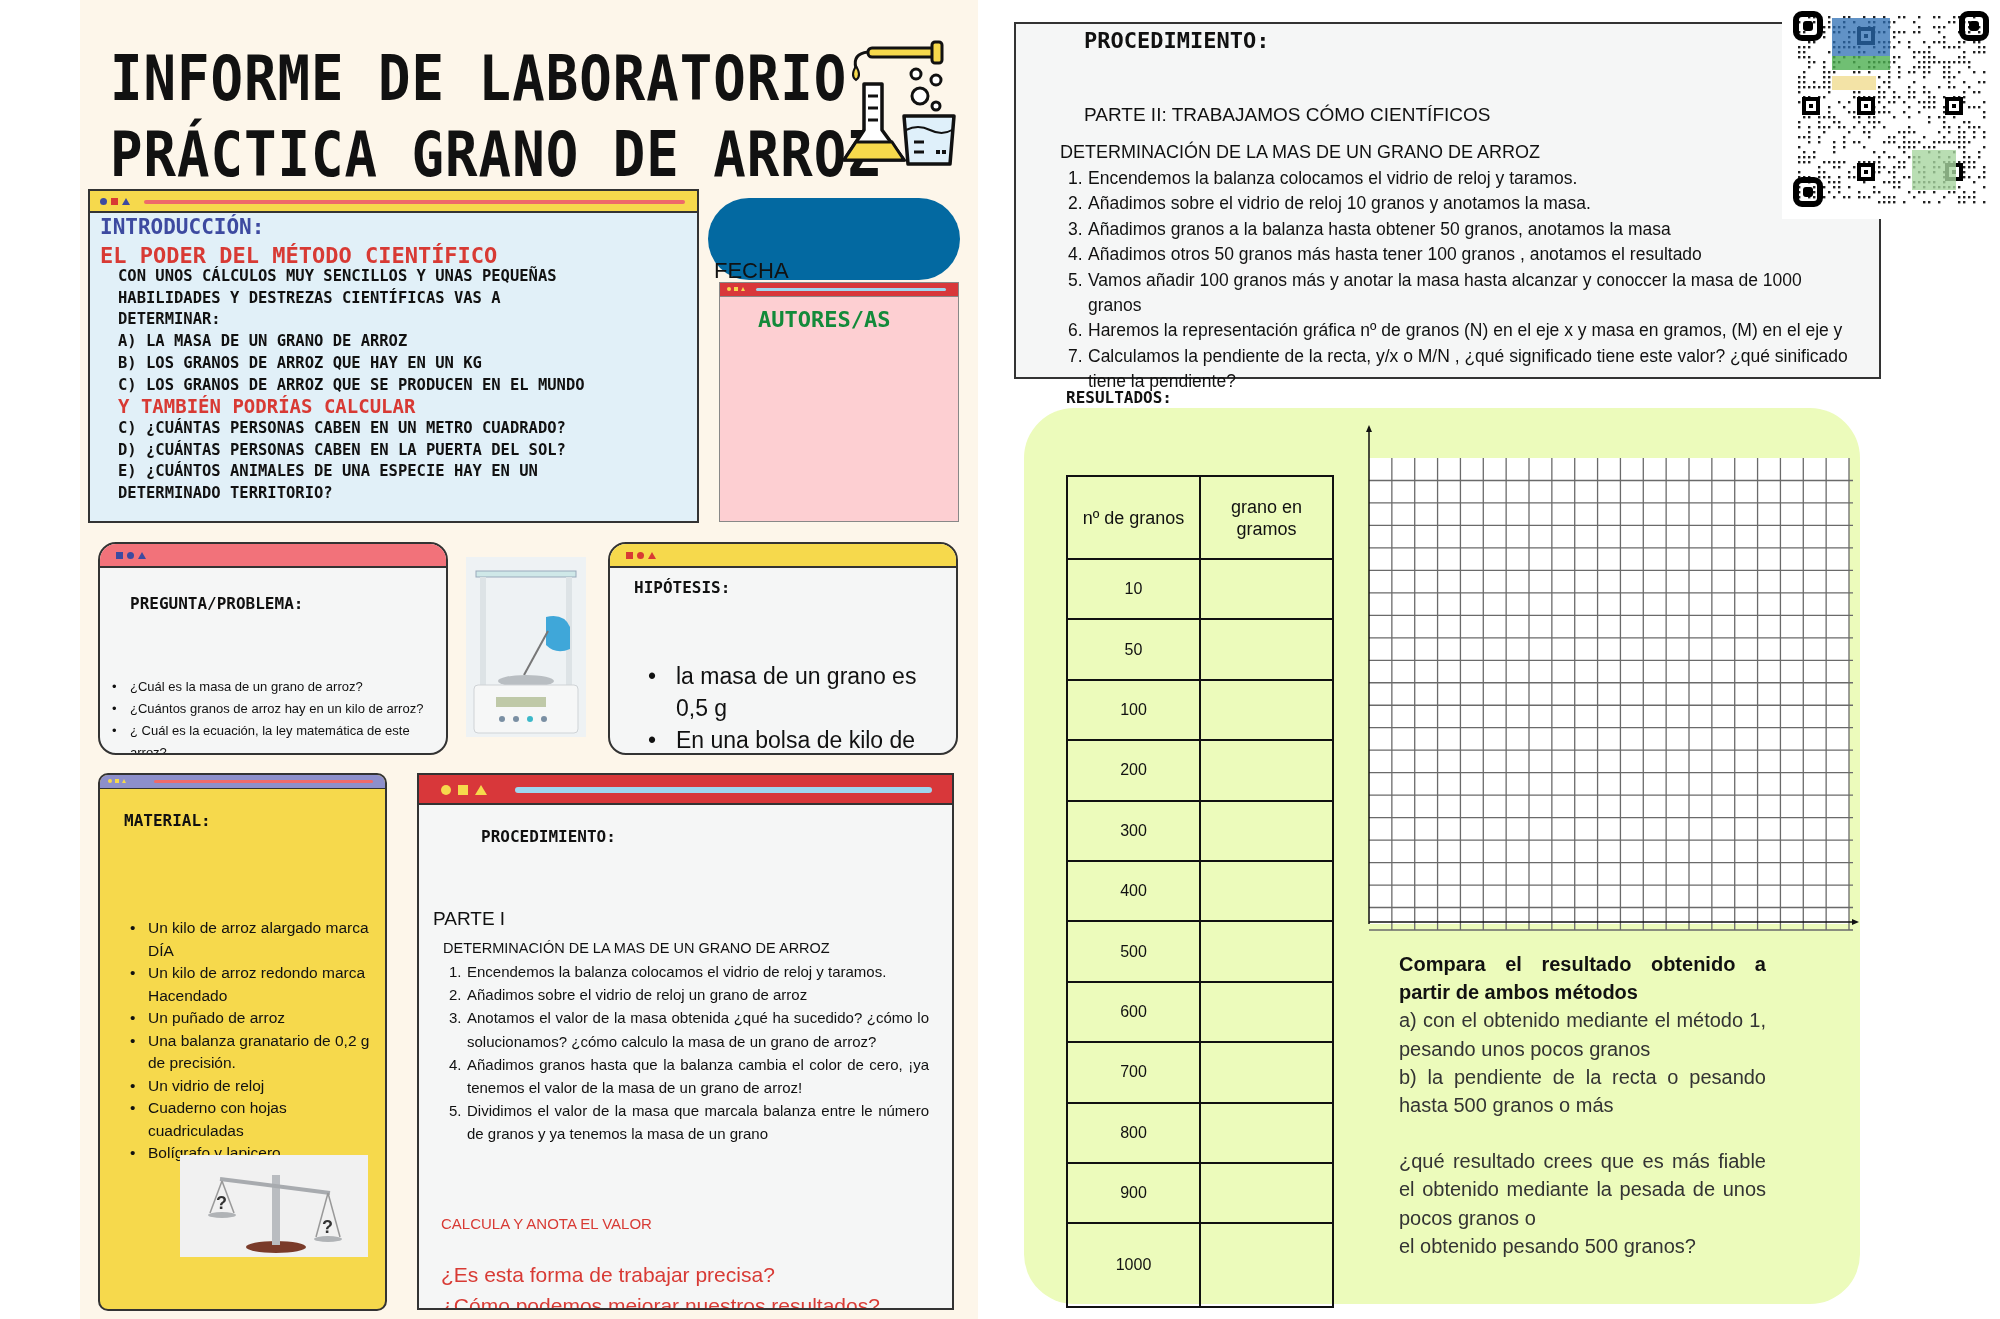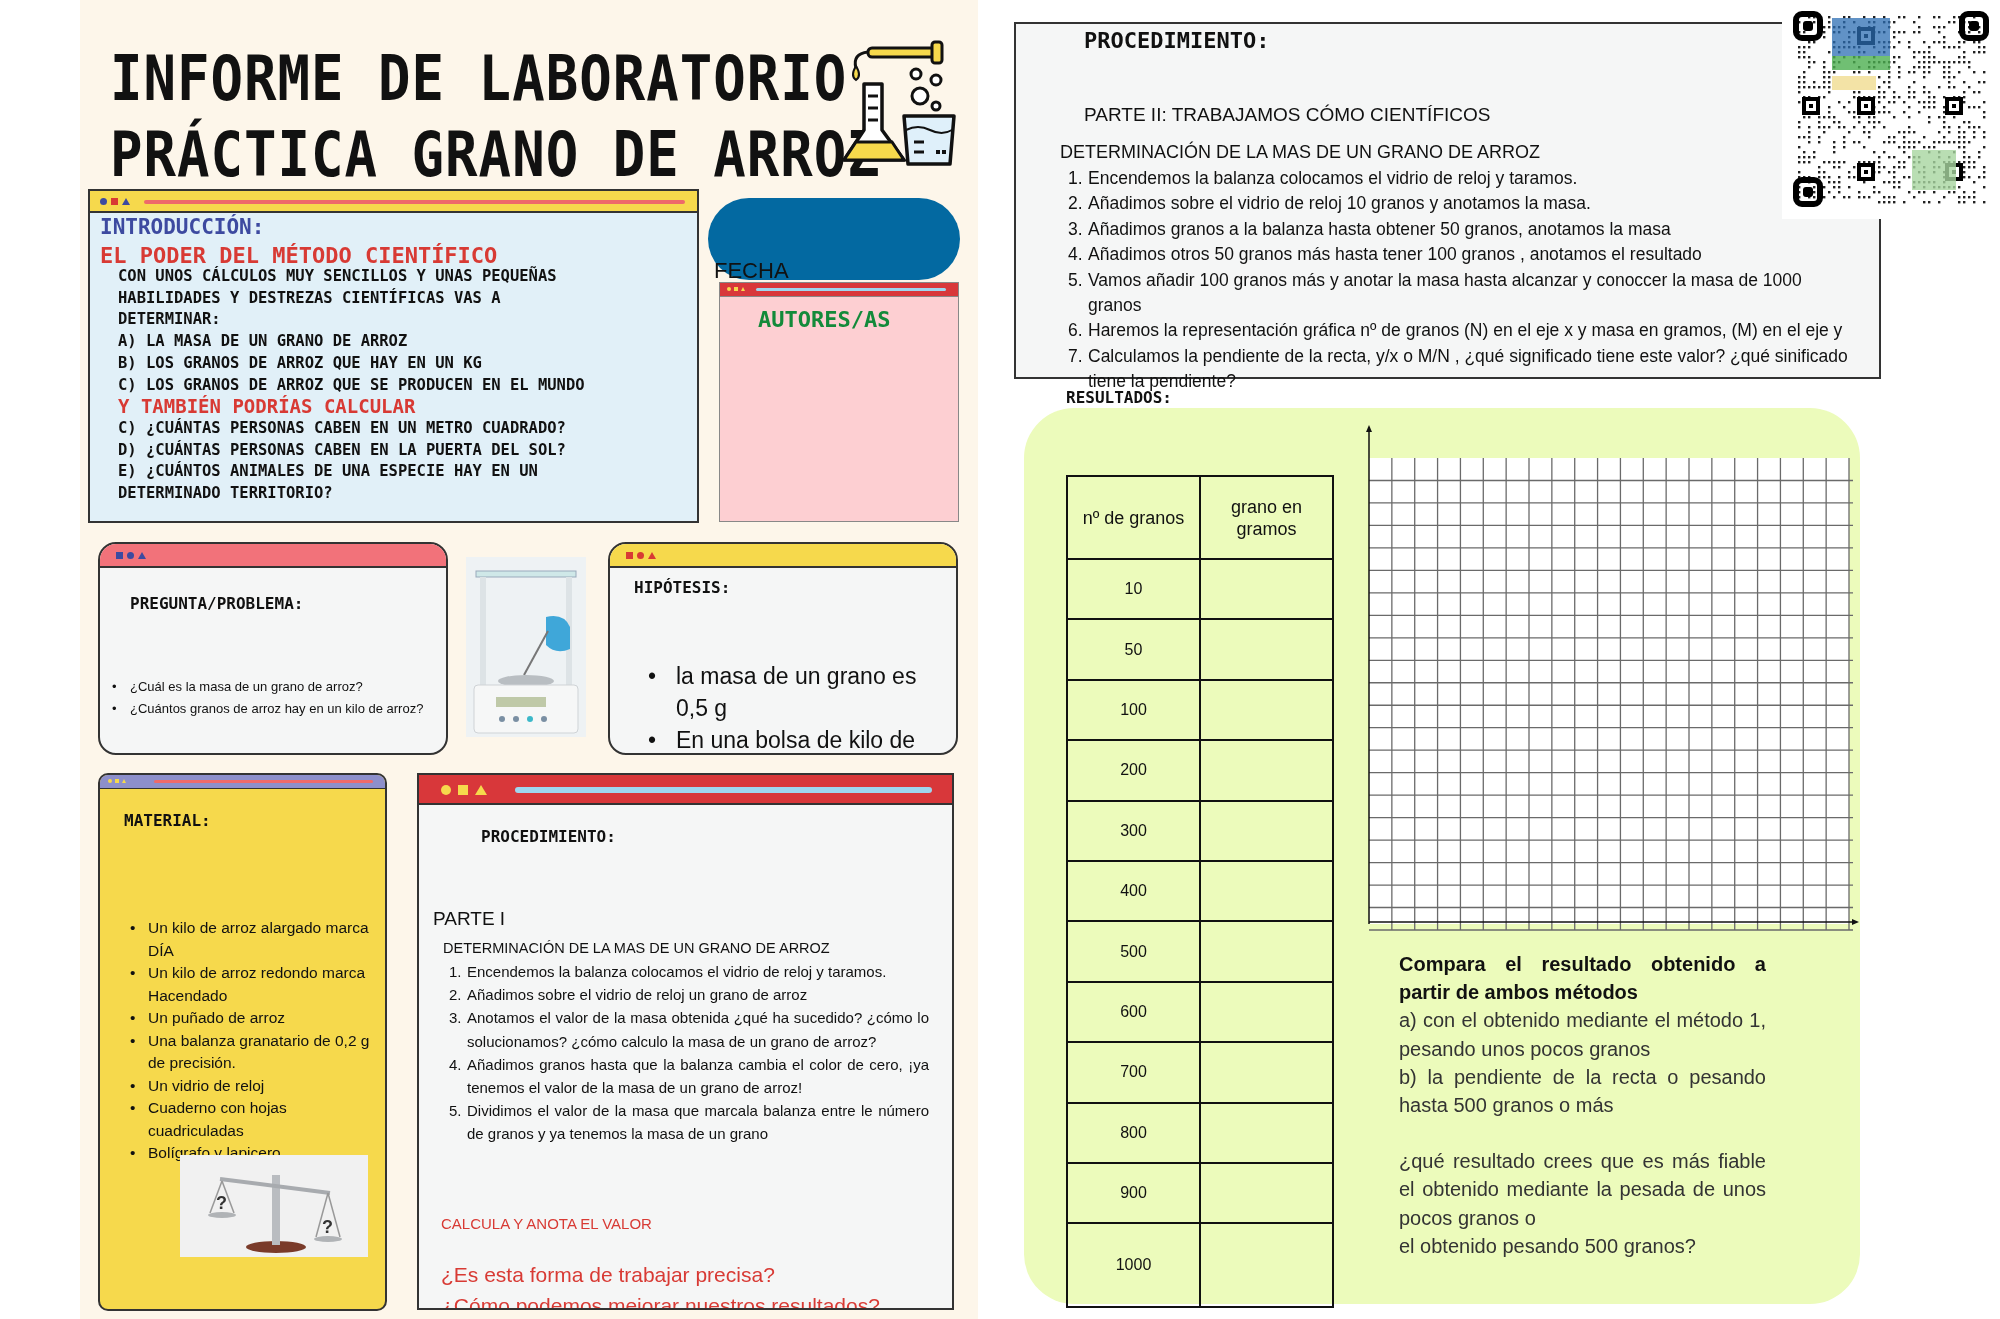--- a/index.html
+++ b/index.html
@@ -198,20 +198,21 @@
     <div class="bar-shapes" style="left:16px;top:8px">
       <span class="shp-square" style="background:#3d4aa0"></span>
       <span class="shp-circle" style="background:#3d4aa0"></span>
       <span class="shp-tri" style="border-bottom-color:#3d4aa0"></span>
     </div>
   </div>
   <div id="pregunta-title" class="mono">PREGUNTA/PROBLEMA:</div>
   <ul id="pregunta-list" class="sans">
     <li class="bul">¿Cuál es la masa de un grano de arroz?</li>
     <li class="bul">¿Cuántos granos de arroz hay en un kilo de arroz?</li>
+    <li class="bul">¿ Cuál es la ecuación, la ley matemática de este arroz?</li>
   </ul>
 </div>
 
 <svg id="balance-img" class="abs" viewBox="0 0 120 180">
   <rect width="120" height="180" fill="#eef2f4"></rect>
   <rect x="10" y="14" width="100" height="6" fill="#cfe8e8" stroke="#9ab" stroke-width="1"></rect>
   <rect x="14" y="20" width="6" height="110" fill="#dde3e6"></rect>
   <rect x="100" y="20" width="6" height="110" fill="#dde3e6"></rect>
   <path d="M80 60 Q98 56 104 70 L104 92 Q90 98 80 88 Z" fill="#3fa7d9"></path>
   <line x1="82" y1="74" x2="58" y2="118" stroke="#777" stroke-width="2"></line>

